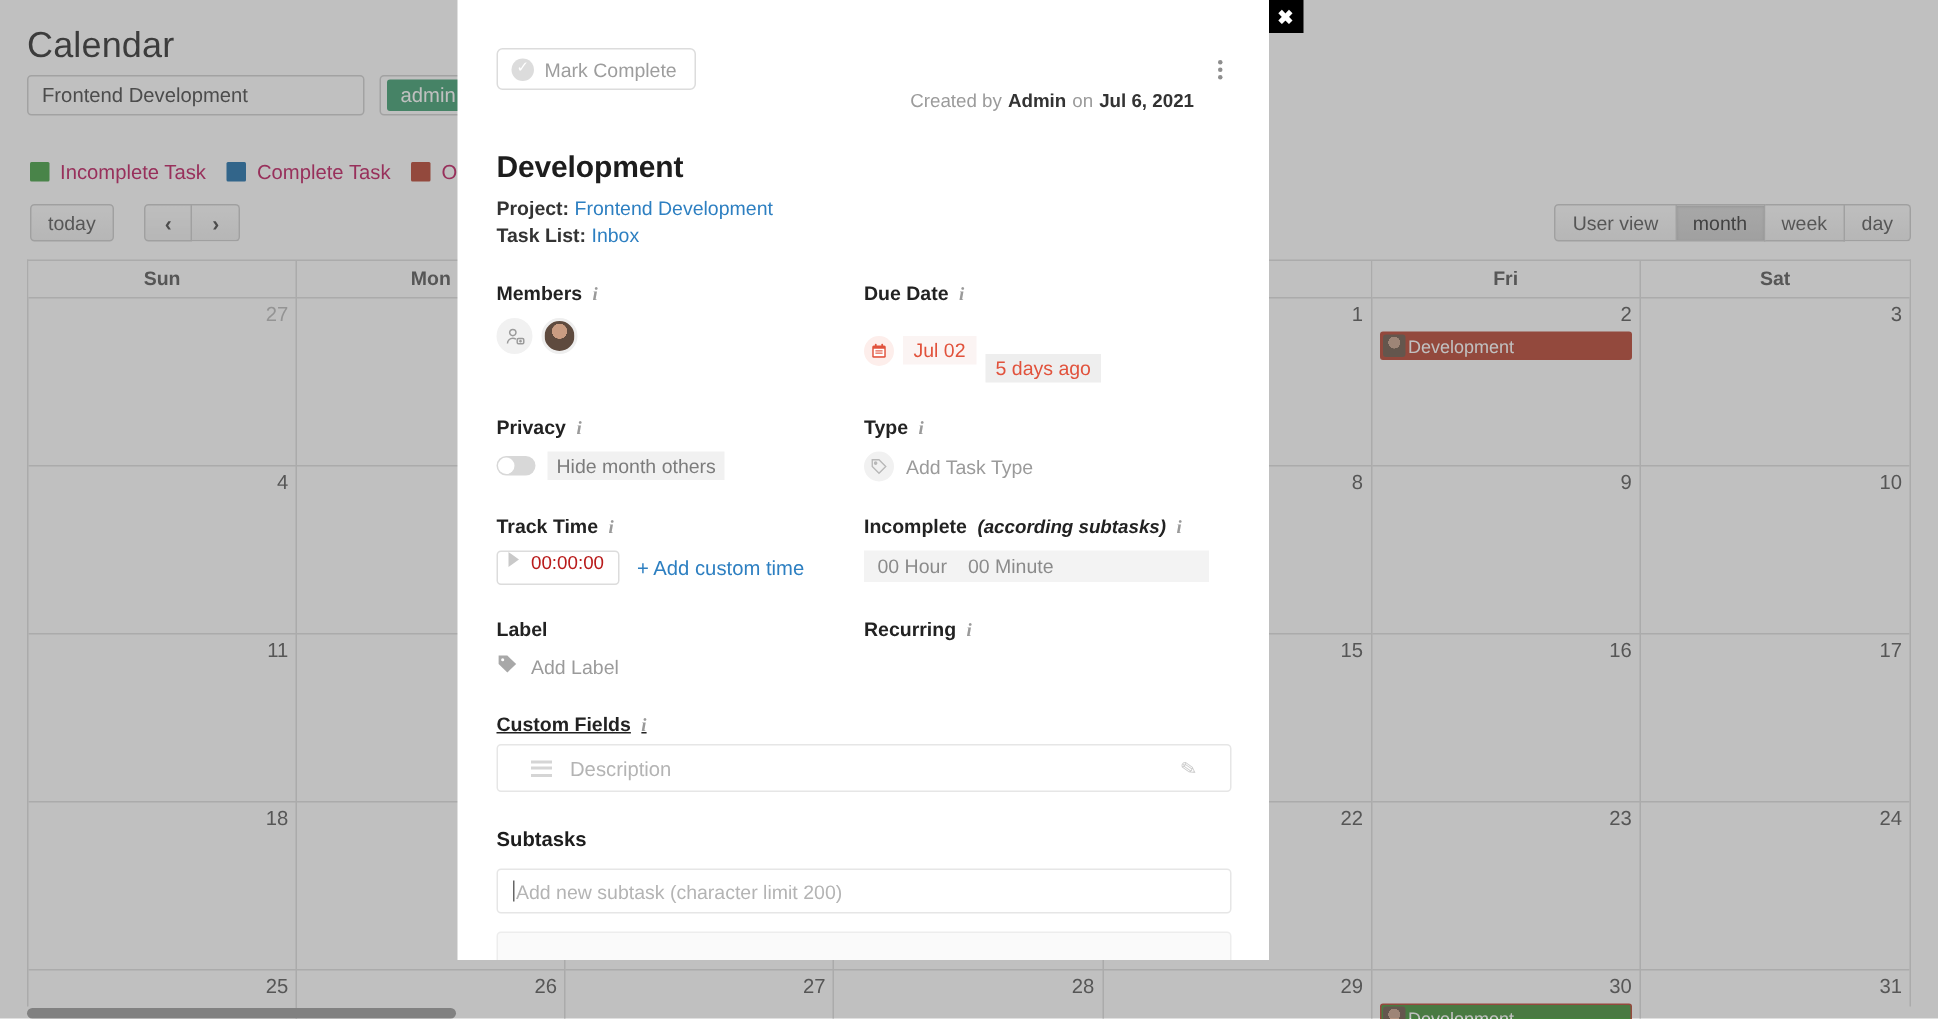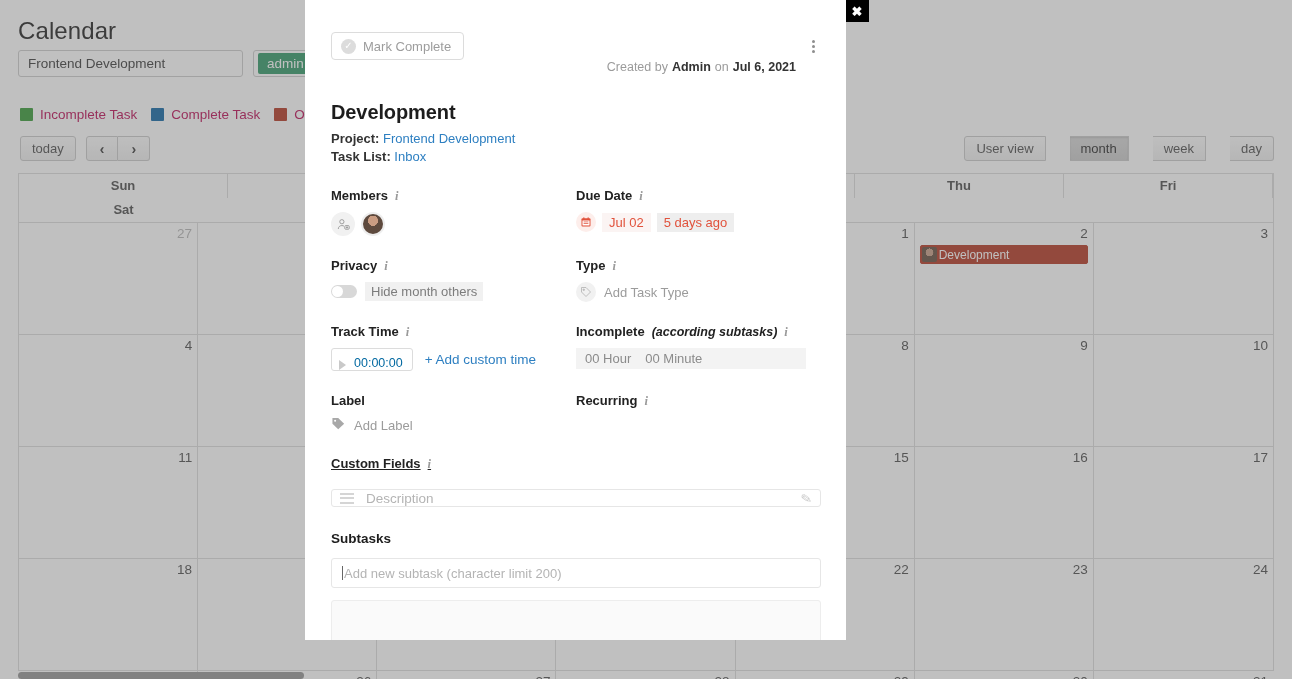--- a/index.html
+++ b/index.html
@@ -38,43 +38,43 @@
   }
   .legend {
     position: absolute; left: 20px; top: 107px;
     display: flex; align-items: center; gap: 7px;
     font-size: 13.5px; color: #be185d;
     white-space: nowrap;
   }
   .legend .sw { width: 13px; height: 13px; display: inline-block; border-radius: 1px; }
   .legend .item { display: flex; align-items: center; gap: 7px; margin-right: 7px; }
 
-  .nav-row { position: absolute; left: 20px; top: 136px; display: flex; gap: 10px; }
+  .nav-row { position: absolute; left: 20px; top: 136px; display: flex; gap: 20px; }
   .btn {
     background: linear-gradient(#fcfcfc,#efefef);
     border: 1px solid #ccc; border-radius: 3px;
     font-size: 13px; color: #555;
     height: 25px; padding: 0 11px;
     display: flex; align-items: center; cursor: pointer;
   }
   .btn-group { display: flex; }
   .btn-group .btn { border-radius: 0; border-left-width: 0; }
   .btn-group .btn:first-child { border-radius: 3px 0 0 3px; border-left-width: 1px; }
   .btn-group .btn:last-child { border-radius: 0 3px 3px 0; }
   .btn.active { background: linear-gradient(#d8d8d8,#cccccc); color: #333; box-shadow: inset 0 1px 2px rgba(0,0,0,.12); }
   .arrow { font-size: 14px; padding: 0 13px; font-weight: bold; color: #444; }
 
-  .view-row { position: absolute; right: 18px; top: 136px; display: flex; gap: 24px; }
+  .view-row { position: absolute; right: 18px; top: 136px; display: flex; }
 
   
   #cal {
     position: absolute; left: 18px; right: 18px; top: 173px; bottom: 8px;
     border: 1px solid #ddd; border-bottom: none;
   }
-  .cal-head { display: grid; grid-template-columns: repeat(6,1fr); }
+  .cal-head { display: grid; grid-template-columns: repeat(7,1fr); }
   .cal-head div {
     text-align: center; font-size: 13px; font-weight: bold; color: #555;
     padding: 4px 0 5px; border-right: 1px solid #ddd; background: #fff;
   }
   .cal-head div:last-child { border-right: none; }
   .cal-body { display: grid; grid-template-columns: repeat(7,1fr); grid-auto-rows: 112px; }
   .cell {
     border-top: 1px solid #ddd; border-right: 1px solid #ddd;
     position: relative; padding: 3px 5px 0; min-height: 112px;
   }
@@ -174,50 +174,50 @@
   }
   .toggle::after {
     content: ""; position: absolute; left: 1px; top: 1px;
     width: 11px; height: 11px; border-radius: 50%; background: #fff;
   }
   .pill-gray { background: #f1f1f1; color: #7c7c7c; padding: 2px 6px; font-size: 13px; }
 
   .tt-row { display: flex; align-items: center; gap: 12px; }
   .tt-box {
     border: 1px solid #dcdcdc; border-radius: 3px; height: 23px;
-    display: flex; align-items: flex-end; gap: 8px; padding: 0 9px 0 7px;
-    color: #0369a1; font-size: 12.5px;
+    display: flex; align-items: flex-start; gap: 8px; padding: 0 9px 0 7px;
+    color: #b91c1c; font-size: 12.5px;
   }
   .play { width: 0; height: 0; border-left: 7px solid #c9c9c9; border-top: 5px solid transparent; border-bottom: 5px solid transparent; }
 
   .muted-row { display: flex; align-items: center; gap: 8px; color: #9b9b9b; font-size: 13px; cursor: pointer; }
   .circ-icon {
     width: 20px; height: 20px; border-radius: 50%; background: #f1f1f1;
     display: flex; align-items: center; justify-content: center;
     font-size: 11px; color: #b2b2b2;
   }
 
   .due-row { display: flex; align-items: center; gap: 6px; }
   .due-ico {
     width: 20px; height: 20px; border-radius: 50%; background: #fdeeeb;
     display: flex; align-items: center; justify-content: center; font-size: 11px;
   }
   .due-date { color: #e1523c; background: #fbf4f3; padding: 2px 7px; font-size: 13px; }
-  .due-ago { color: #e1523c; background: #eeeeee; padding: 2px 7px; font-size: 13px; }
+  .due-ago { color: #e1523c; background: #eeeeee; padding: 2px 7px; font-size: 13px; margin-top: 24px; }
 
   .est-box {
     background: #f3f3f3; height: 21px; display: flex; align-items: center;
     padding: 0 9px; gap: 14px; color: #8b8b8b; font-size: 13px; width: 230px;
   }
 
   .cf-label { font-size: 13px; font-weight: bold; color: #222; display: flex; gap: 7px; align-items: baseline; text-decoration: underline; }
 
   .desc-box {
-    margin-top: 17px; height: 18px; border: 1px solid #e6e6e6; border-radius: 3px;
-    display: flex; align-items: center; padding: 0 8px; gap: 12px; cursor: text;
+    margin-top: 5px; height: 32px; border: 1px solid #e6e6e6; border-radius: 3px;
+    display: flex; align-items: center; padding: 0 22px; gap: 12px; cursor: text;
   }
   .hamburger { display: flex; flex-direction: column; gap: 2.5px; }
   .hamburger i { display: block; width: 14px; height: 2px; background: #d5d5d5; }
   .desc-ph { color: #b4b4b4; font-size: 13.5px; flex: 1; }
   .pencil { color: #c9c9c9; font-size: 13px; transform: rotate(-10deg); }
 
   .sec-head { font-size: 13.5px; font-weight: bold; color: #1d1d1d; margin-top: 24px; }
   .subtask-box {
     margin-top: 12px; height: 30px; border: 1px solid #e6e6e6; border-radius: 3px;
     display: flex; align-items: center; padding: 0 10px; color: #b4b4b4; font-size: 13px;

